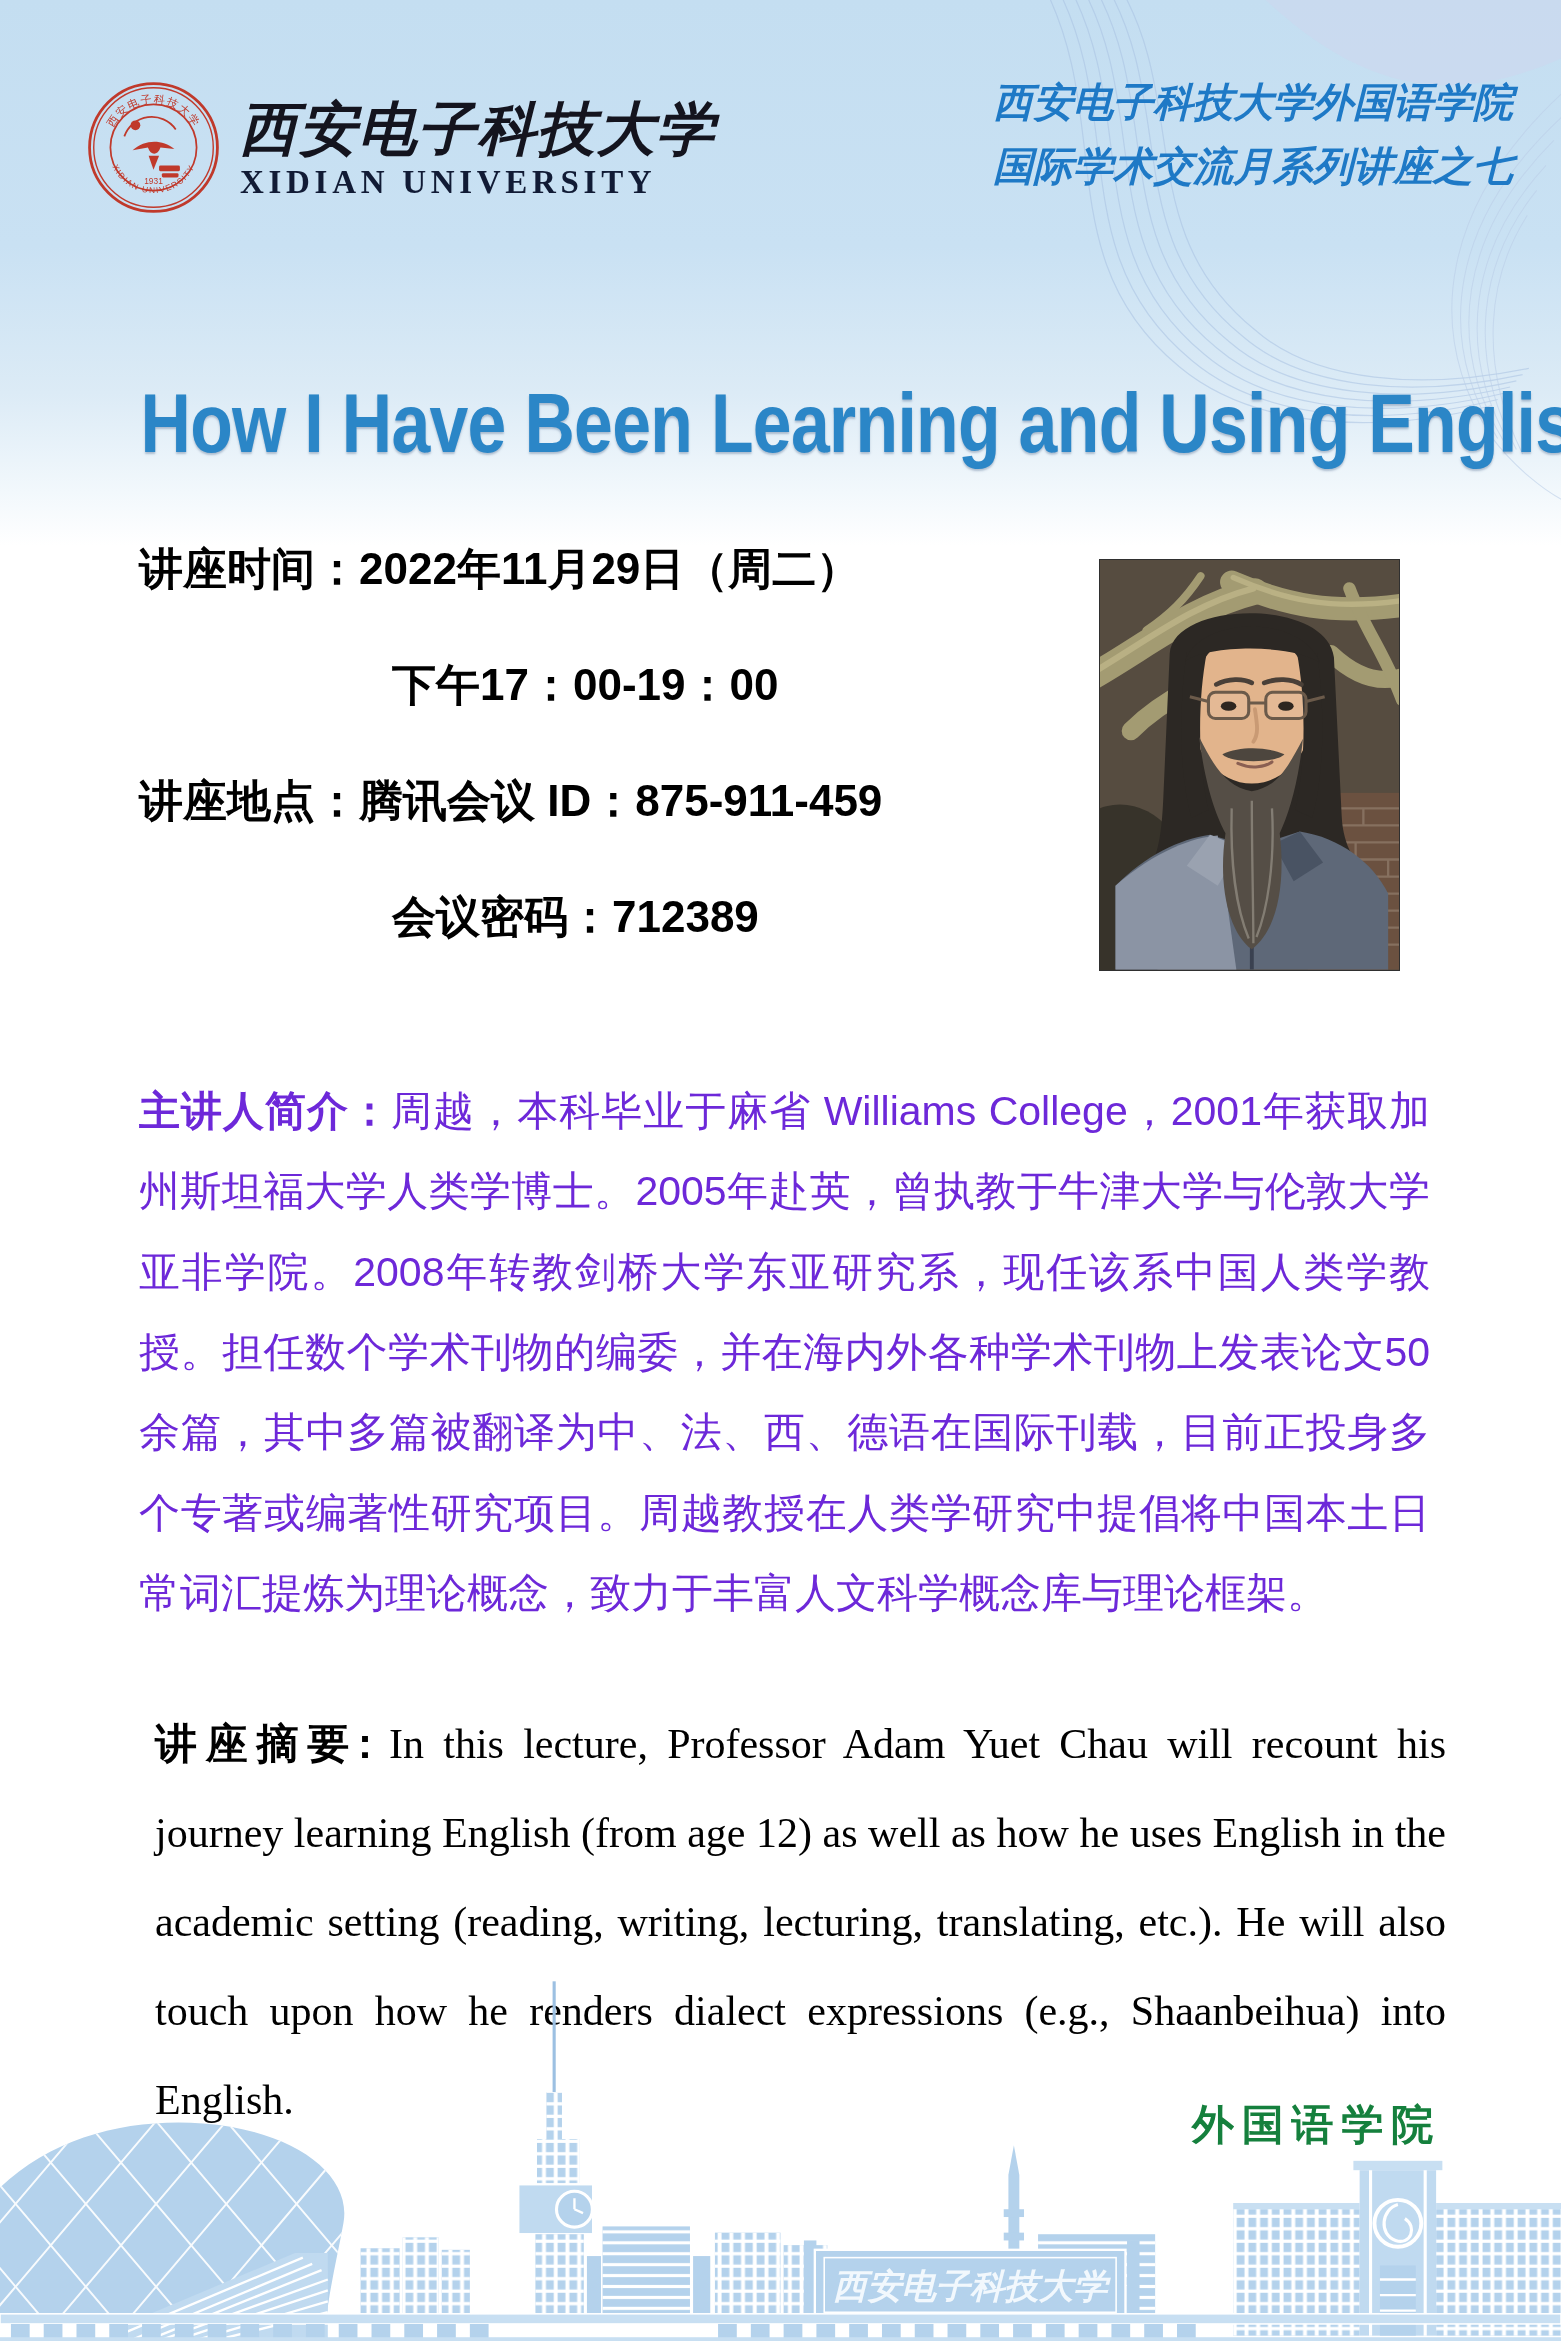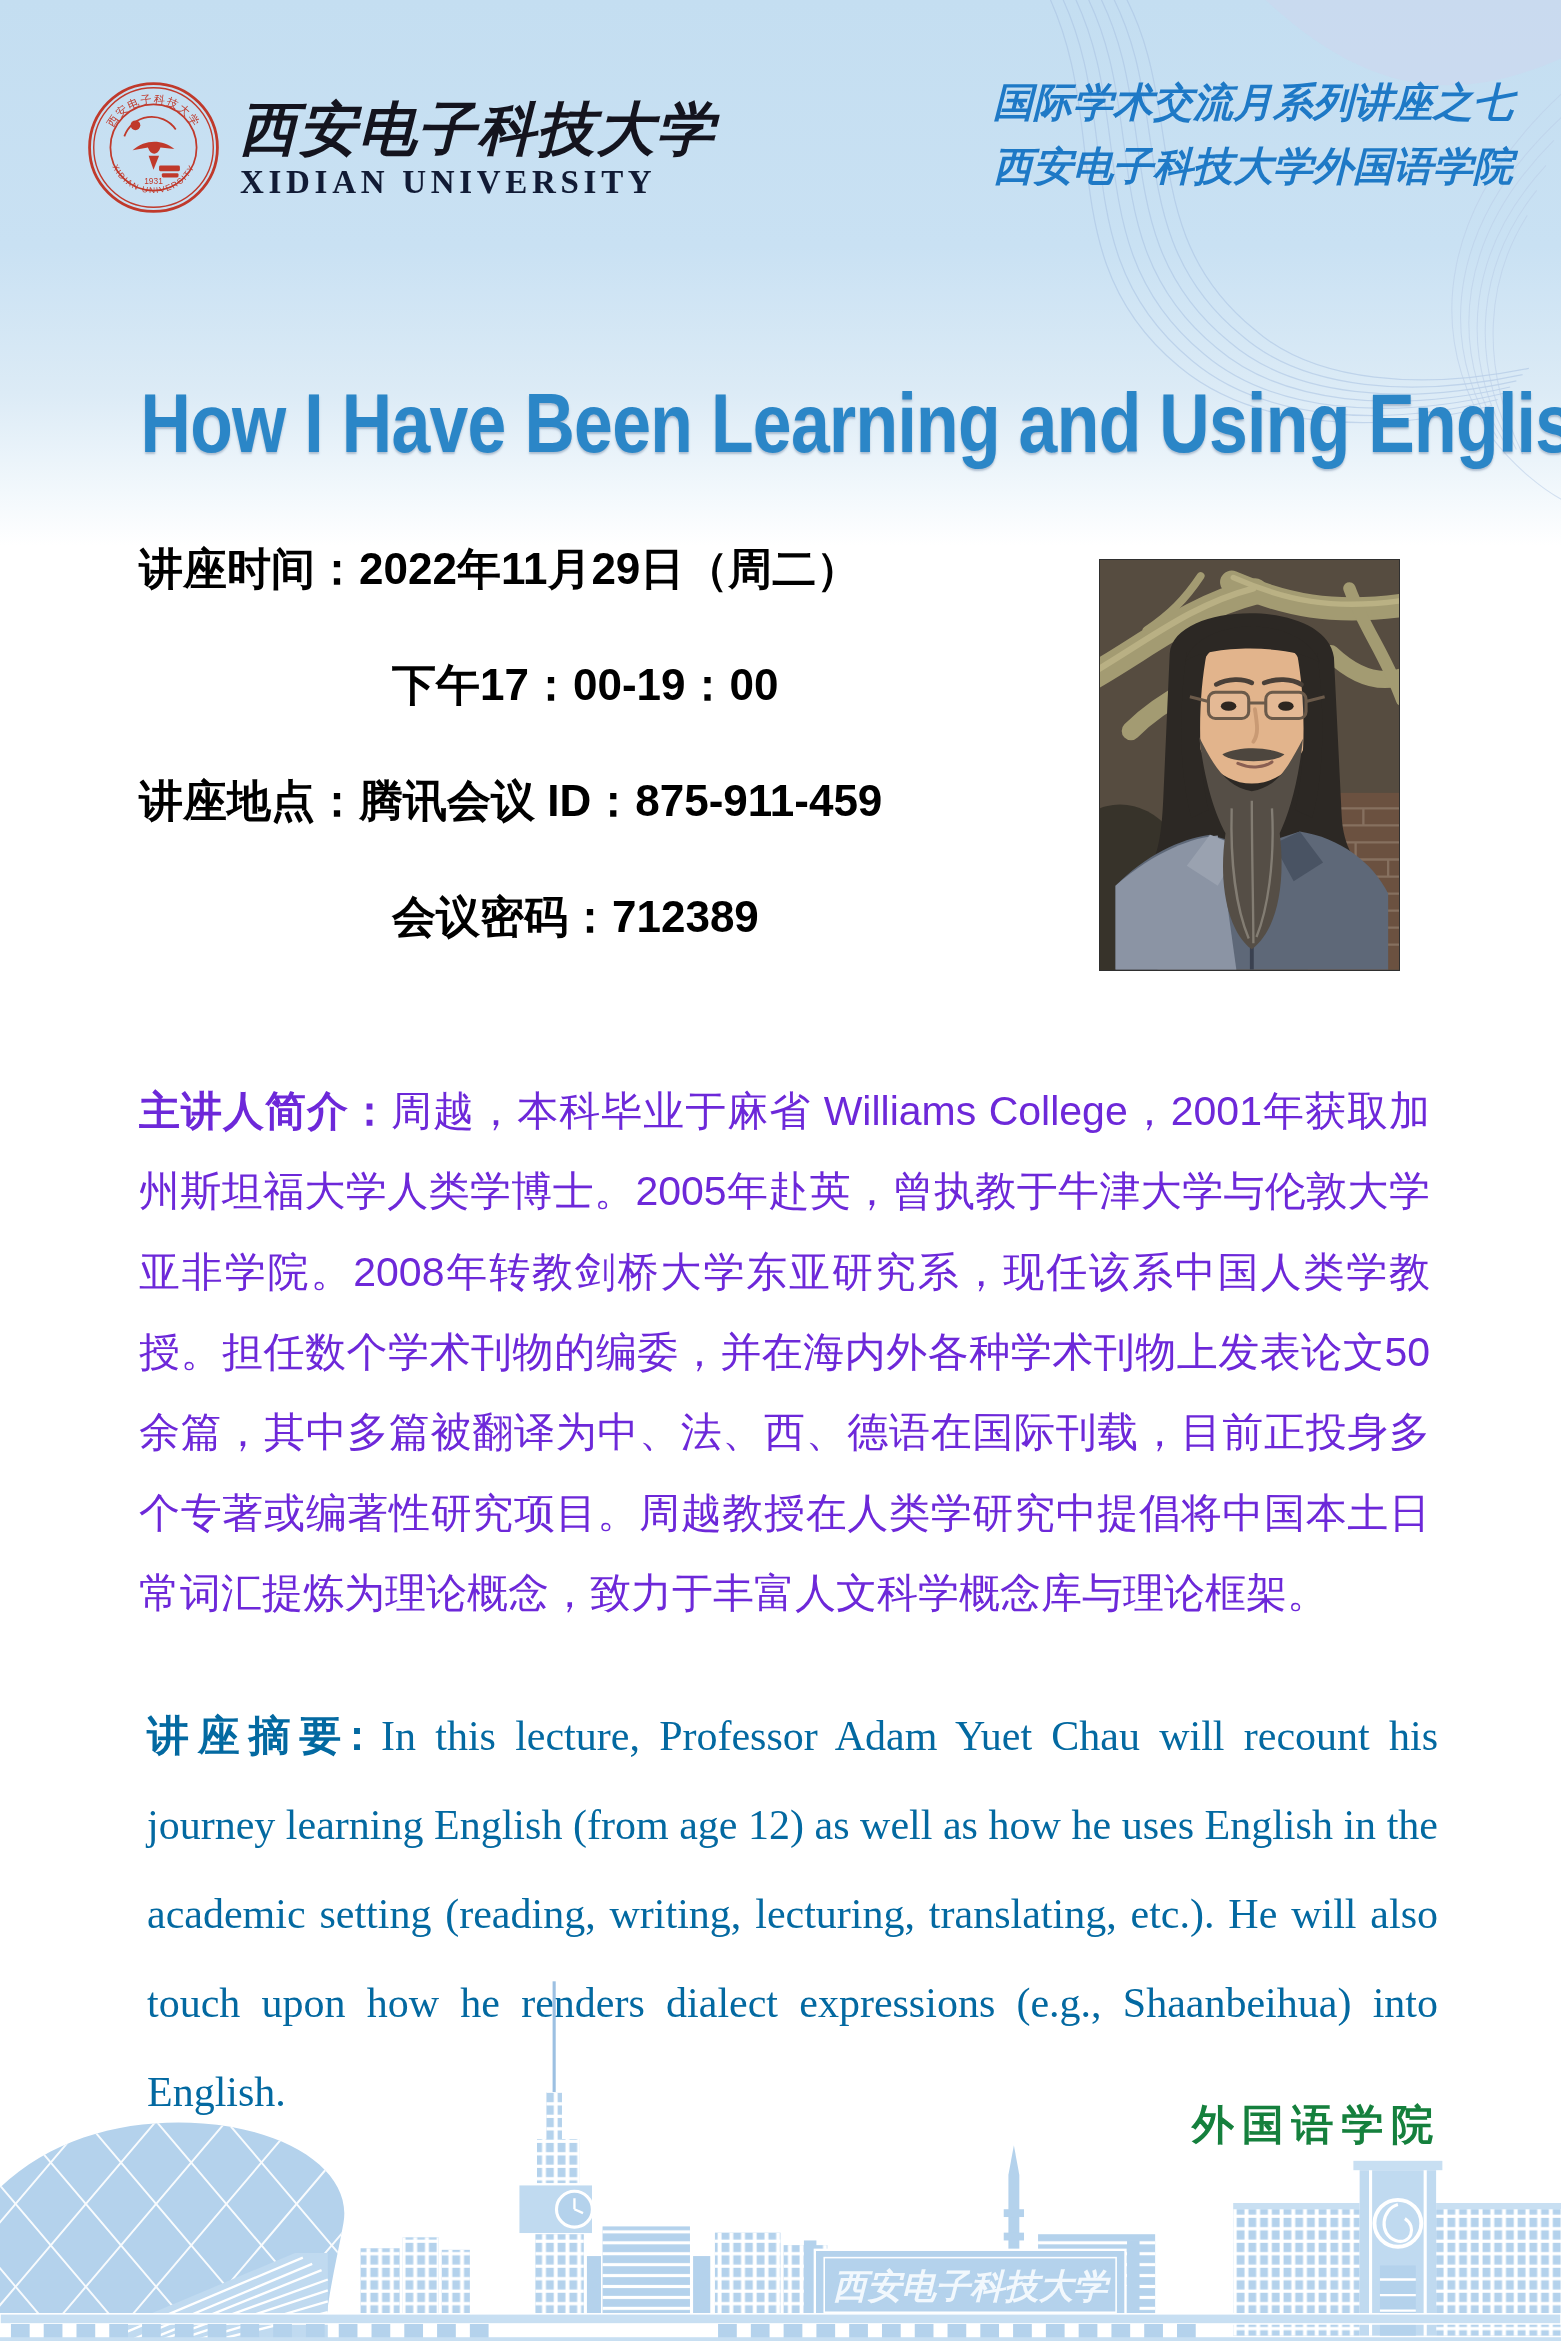--- a/index.html
+++ b/index.html
@@ -44,23 +44,23 @@
     border:1.6px solid #2f2f2f;box-sizing:border-box;background:#564c40;
   }
   .photo svg{display:block;width:100%;height:100%;}
   
   .bio{
     position:absolute;left:139px;top:1071px;width:1291px;margin:0;
     font-size:41px;line-height:1.96;text-align:justify;color:#6d28d9;
   }
   .bio b{font-weight:bold;}
   .abstract{
-    position:absolute;left:139px;top:1683px;width:1291px;margin:8px;
+    position:absolute;left:139px;top:1683px;width:1291px;margin:16px;
     font-family:"Liberation Serif","DejaVu Serif",serif;
-    font-size:42px;line-height:2.12;text-align:justify;color:#0369a1;
+    font-size:42px;line-height:2.12;text-align:justify;color:#000000;
   }
   .abstract b{
     font-family:"Liberation Sans","DejaVu Sans",sans-serif;font-weight:bold;margin-right:17px;
   }
   .signature{
     position:absolute;right:120px;top:2097px;font-size:42px;font-weight:bold;
     letter-spacing:7.8px;color:#15803d;white-space:nowrap;
   }
   
   .skyline{position:absolute;left:0;bottom:0;width:1561px;height:367px;}
@@ -118,22 +118,22 @@
       <rect x="8" y="26" width="30" height="8" rx="2"></rect>
       <rect x="12" y="37" width="24" height="6" rx="2"></rect>
     </g>
     <text x="0" y="52" text-anchor="middle" font-size="12" fill="#c0392b">1931</text>
   </svg>
 
   <div class="logo-cn">西安电子科技大学</div>
   <div class="logo-en">XIDIAN UNIVERSITY</div>
 
   <div class="series">
+    <div>西安电子科技大学外国语学院</div>
     <div>国际学术交流月系列讲座之七</div>
-    <div>西安电子科技大学外国语学院</div>
   </div>
 
   <h1 class="title"><span class="squeeze">How I Have Been Learning and Using English</span></h1>
 
   <div class="details">
     <div class="row">
       <span>讲座时间：</span><span>2022年11月29日（周二）</span>
     </div>
     <div class="row indent">
       <span>下午17：00-19：00</span>

